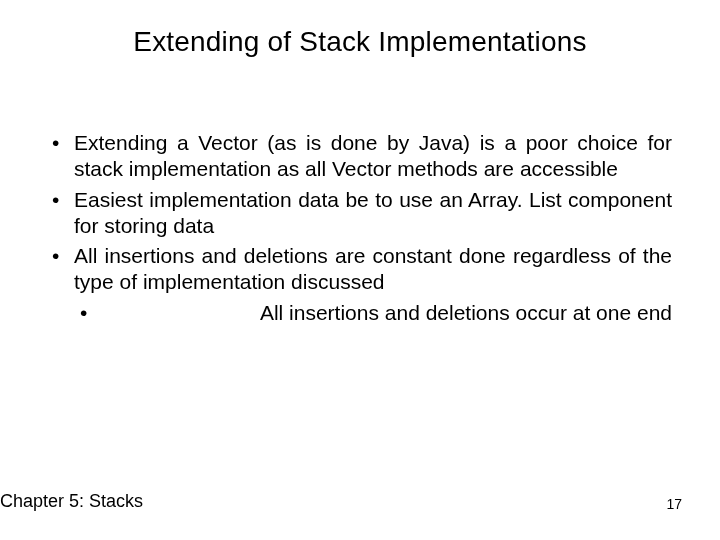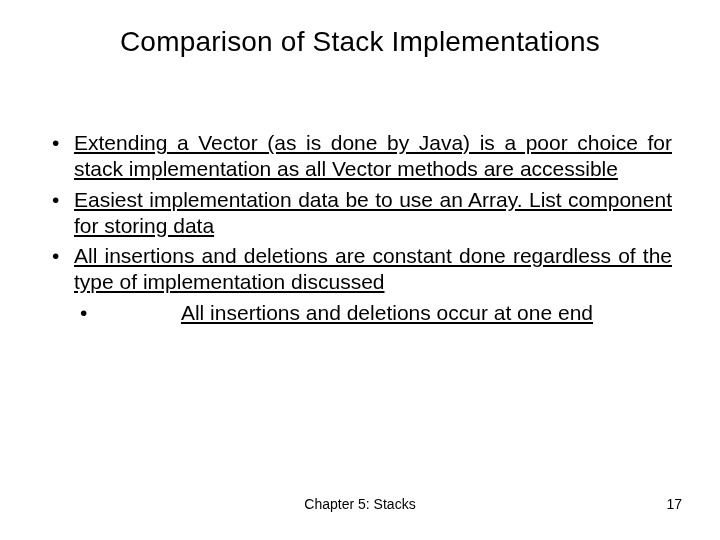--- a/index.html
+++ b/index.html
@@ -39,70 +39,69 @@
   ul.outer {
     list-style: none;
     margin: 0;
     padding: 0;
   }
   ul.outer > li {
     position: relative;
     padding-left: 26px;
     margin-bottom: 4px;
     text-align: justify;
-    text-decoration: underline;
   }
   ul.outer > li::before {
     content: "•";
     position: absolute;
     left: 4px;
     top: 0;
     font-size: 21px;
     line-height: 1.25;
   }
   ul.inner {
     list-style: none;
     margin: 4px 0 0 0;
     padding: 0;
   }
   ul.inner > li {
     position: relative;
     padding-left: 28px;
-    text-align: center;
+    text-align: right;
   }
   ul.inner > li::before {
     content: "•";
     position: absolute;
     left: 6px;
     top: 0;
     font-size: 21px;
     line-height: 1.25;
   }
   .footer-center {
     position: absolute;
     bottom: 28px;
     left: 0;
     right: 0;
-    text-align: center;
-    font-size: 14px;
+    text-align: left;
+    font-size: 18px;
   }
   .footer-right {
     position: absolute;
     bottom: 28px;
     right: 38px;
     font-size: 14px;
     margin-left: 8px;
   }
 </style>
 </head>
 <body>
 
 <div class="slide">
 
-  <div class="title">Comparison of Stack Implementations</div>
+  <div class="title">Extending of Stack Implementations</div>
 
   <div class="body">
     <ul class="outer">
       <li>
         <span>Extending a Vector (as is done by Java) is a poor choice for stack implementation as all Vector methods are accessible</span>
       </li>
       <li>
         <span>Easiest implementation data be to use an Array. List component for storing data</span>
       </li>
       <li>

